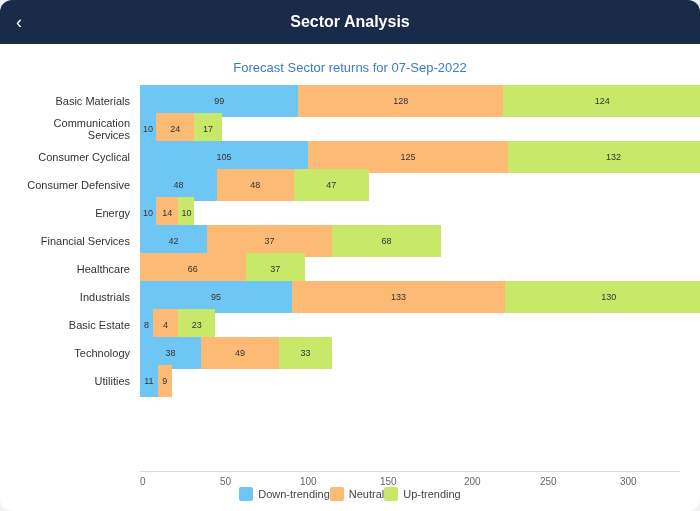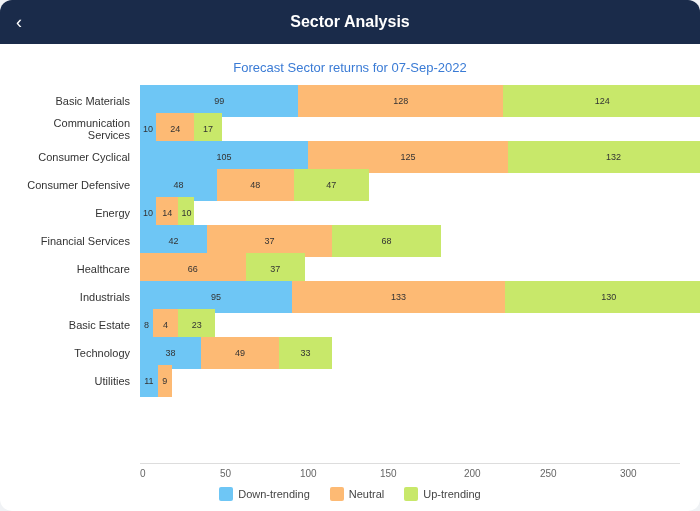--- a/index.html
+++ b/index.html
@@ -102,22 +102,21 @@
     .seg-up { background: #c8e86a; }
     .x-axis {
       display: flex;
       margin-left: 120px;
       padding-top: 4px;
       border-top: 1px solid #ddd;
     }
     .legend {
       display: flex;
       justify-content: center;
-      gap: 20px;
-      margin-top: 8px;
+      margin-top: 0;
       align-items: center;
     }
     .legend-item {
       display: flex;
       align-items: center;
       gap: 5px;
       font-size: 11px;
       color: #444;
     }
     .legend-box {

